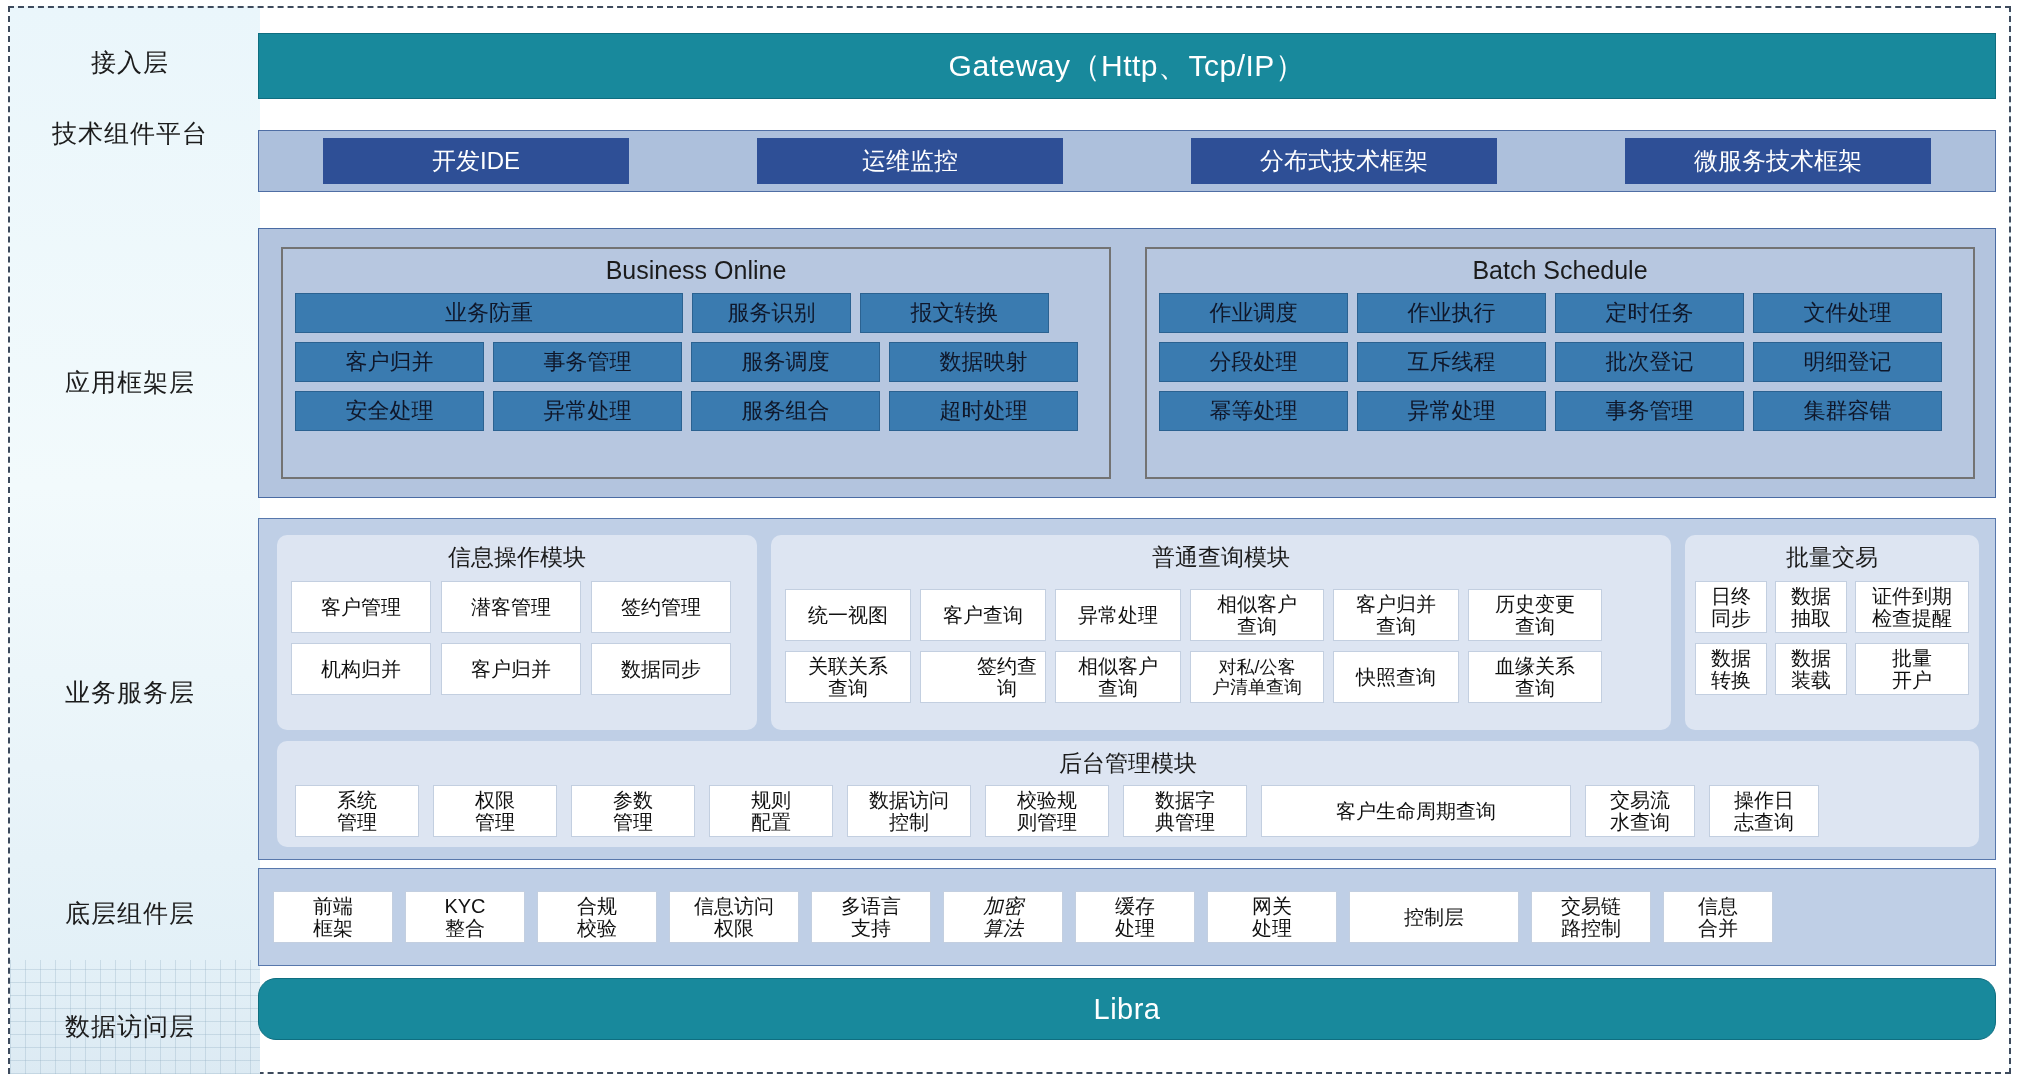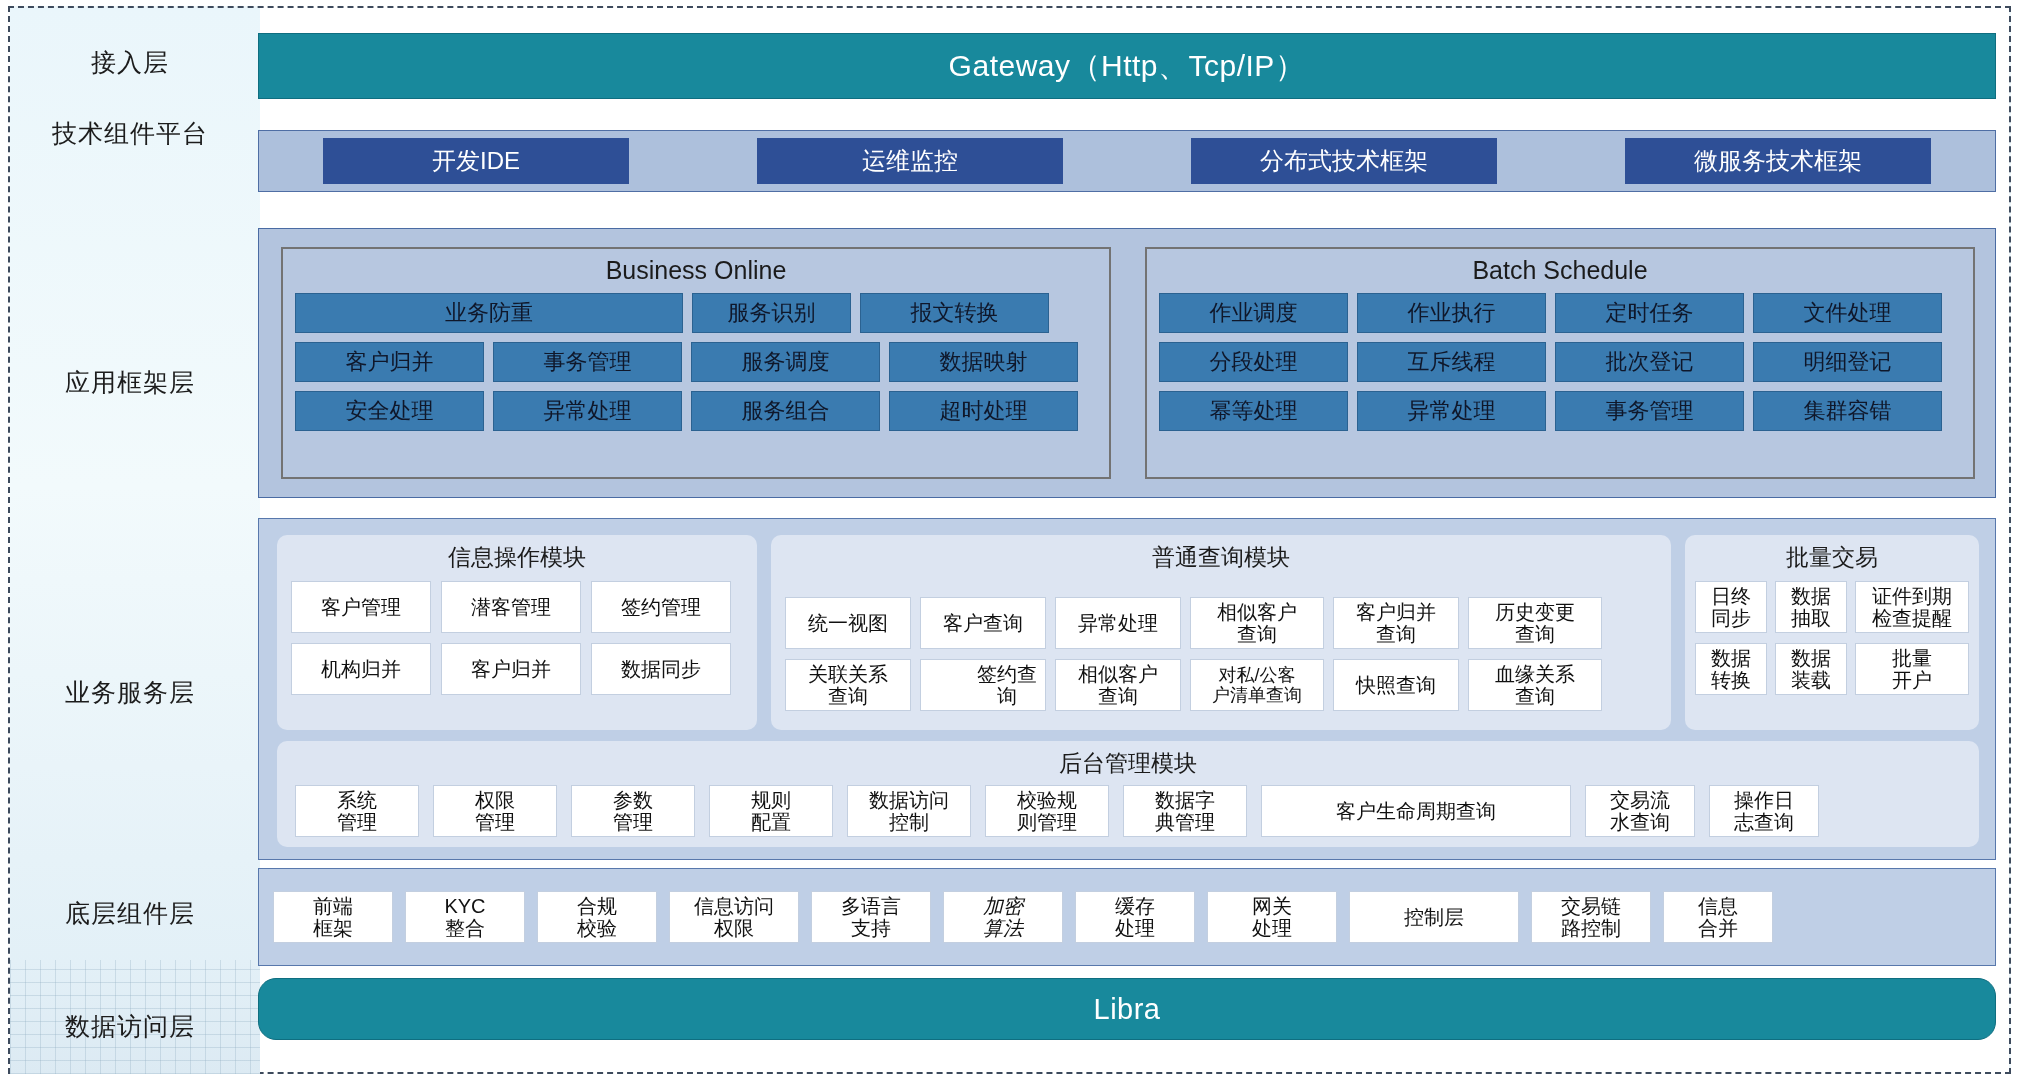--- a/index.html
+++ b/index.html
@@ -256,21 +256,21 @@
       </div>
       <div class="cellgrid" style="margin-top:10px; gap:10px; padding:0 14px;">
         <div class="cell-white" style="width:140px;">机构归并</div>
         <div class="cell-white" style="width:140px;">客户归并</div>
         <div class="cell-white" style="width:140px;">数据同步</div>
       </div>
     </div>
 
     <div class="svc-module" style="left:512px; top:16px; width:900px; height:195px;">
       <div class="svc-title">普通查询模块</div>
-      <div class="cellgrid" style="margin-top:24px; gap:9px; padding:0 14px;">
+      <div class="cellgrid" style="margin-top:16px; gap:9px; padding:0 14px;">
         <div class="cell-white t2" style="width:126px;">统一视图</div>
         <div class="cell-white t2" style="width:126px;">客户查询</div>
         <div class="cell-white t2" style="width:126px;">异常处理</div>
         <div class="cell-white t2" style="width:134px;">相似客户
 查询</div>
         <div class="cell-white t2" style="width:126px;">客户归并
 查询</div>
         <div class="cell-white t2" style="width:134px;">历史变更
 查询</div>
       </div>

